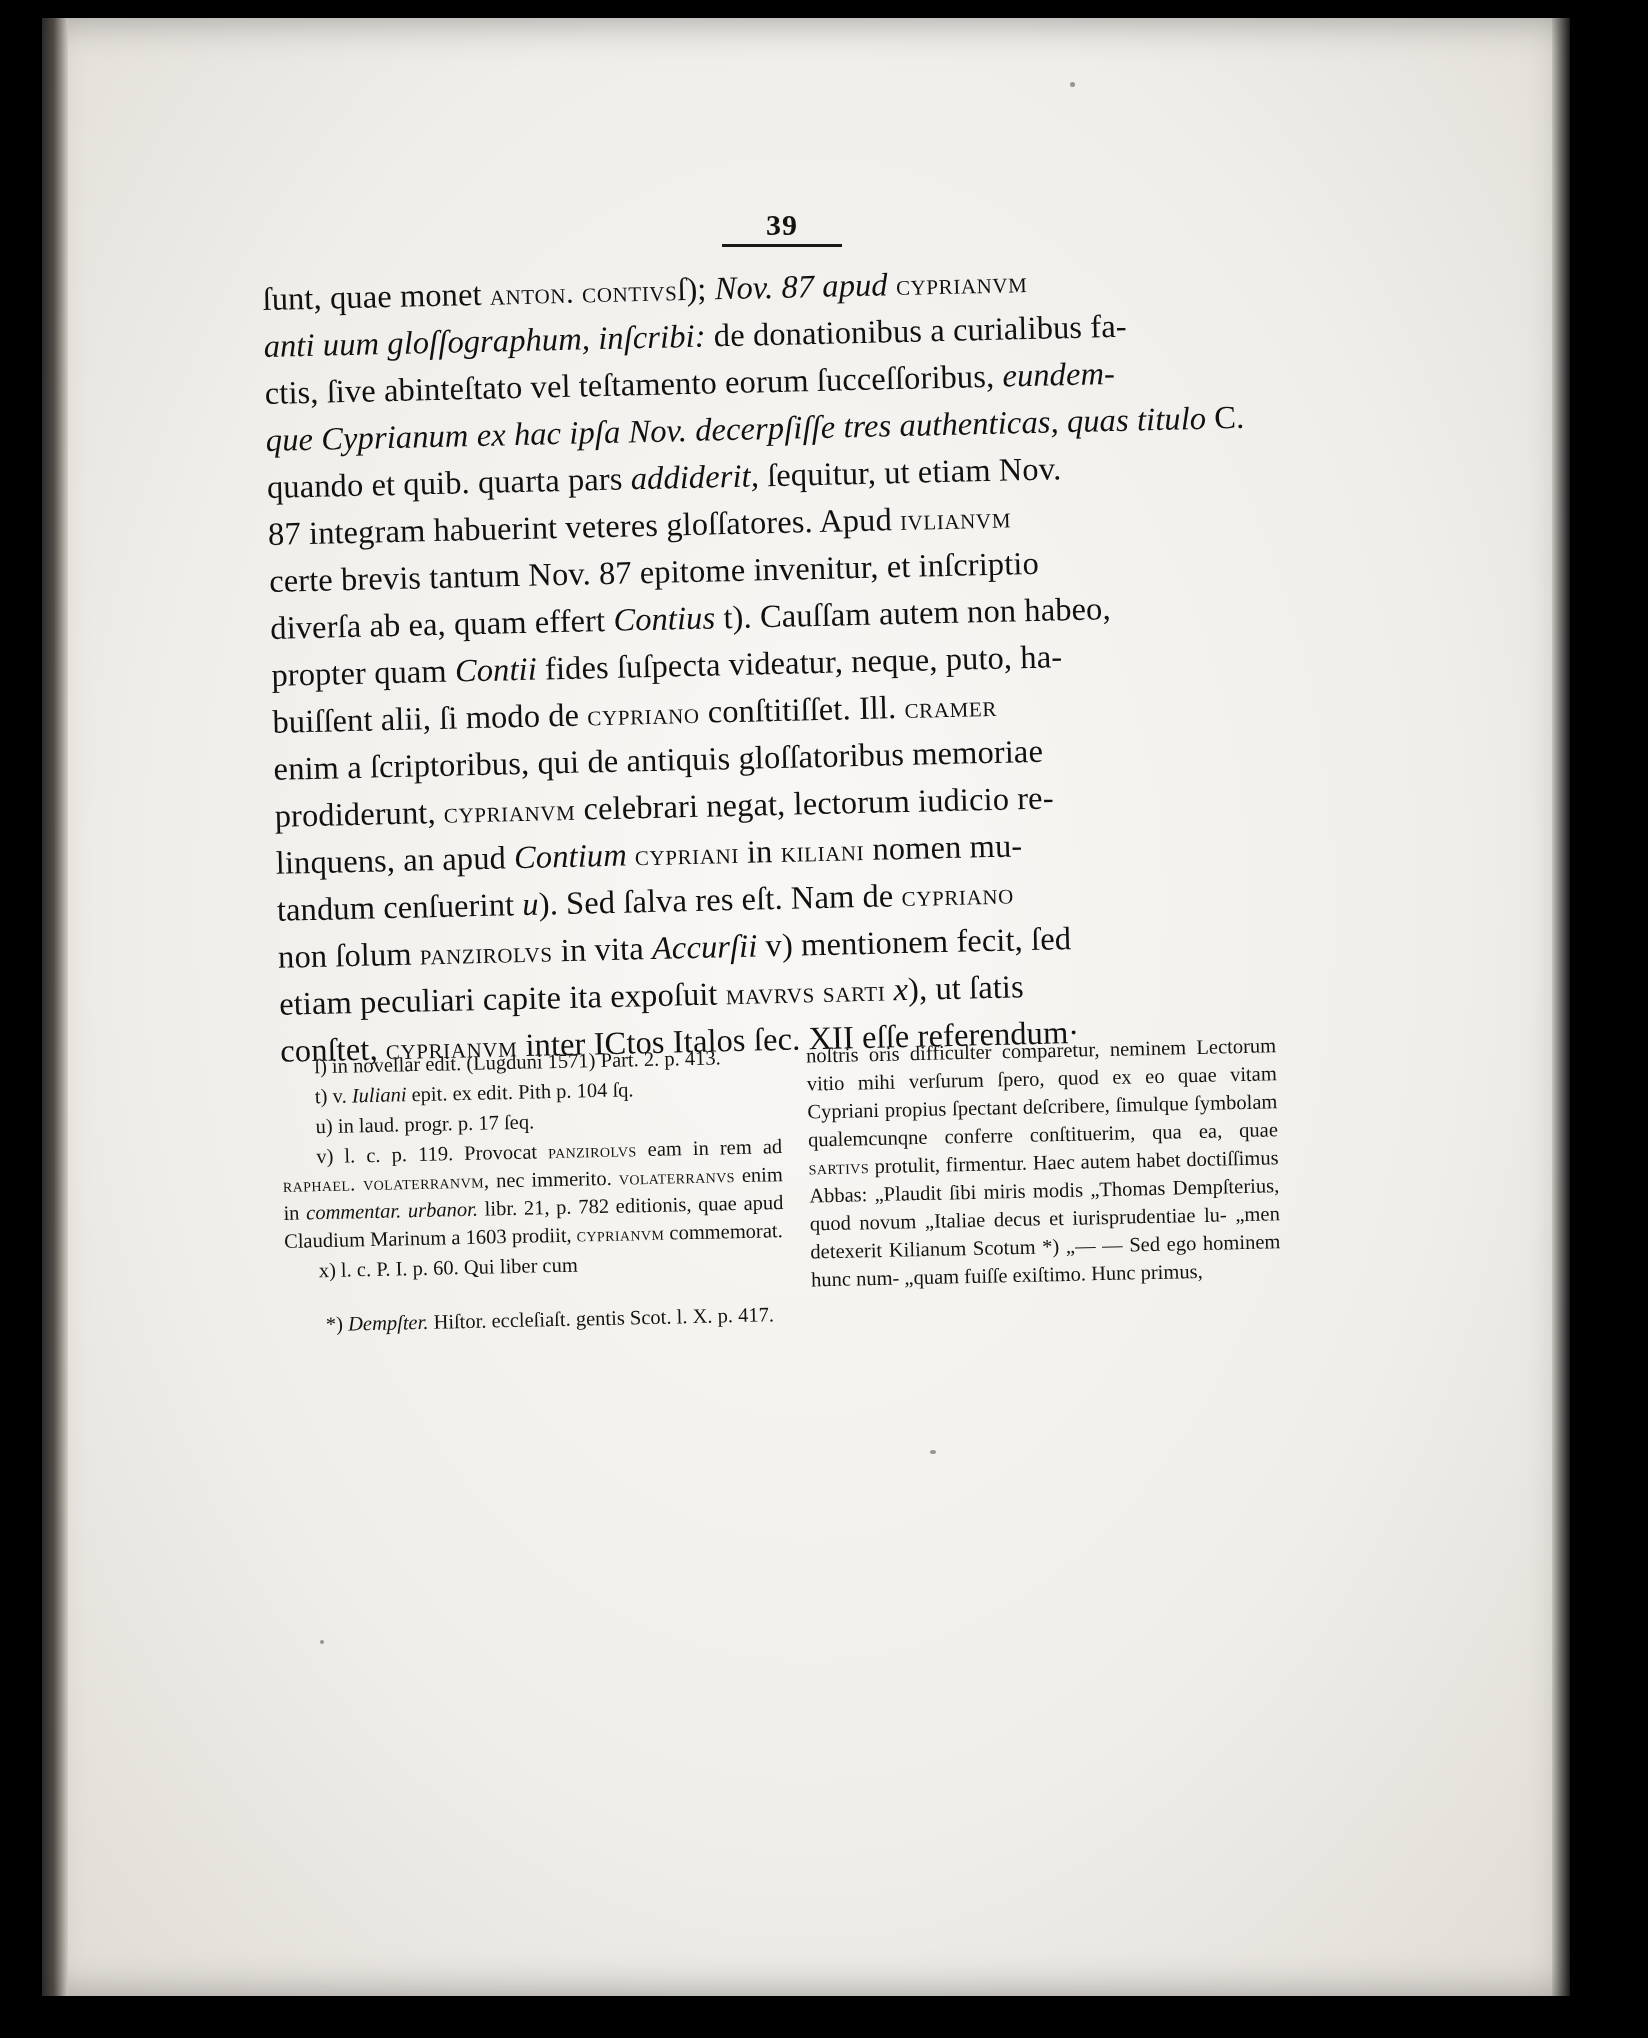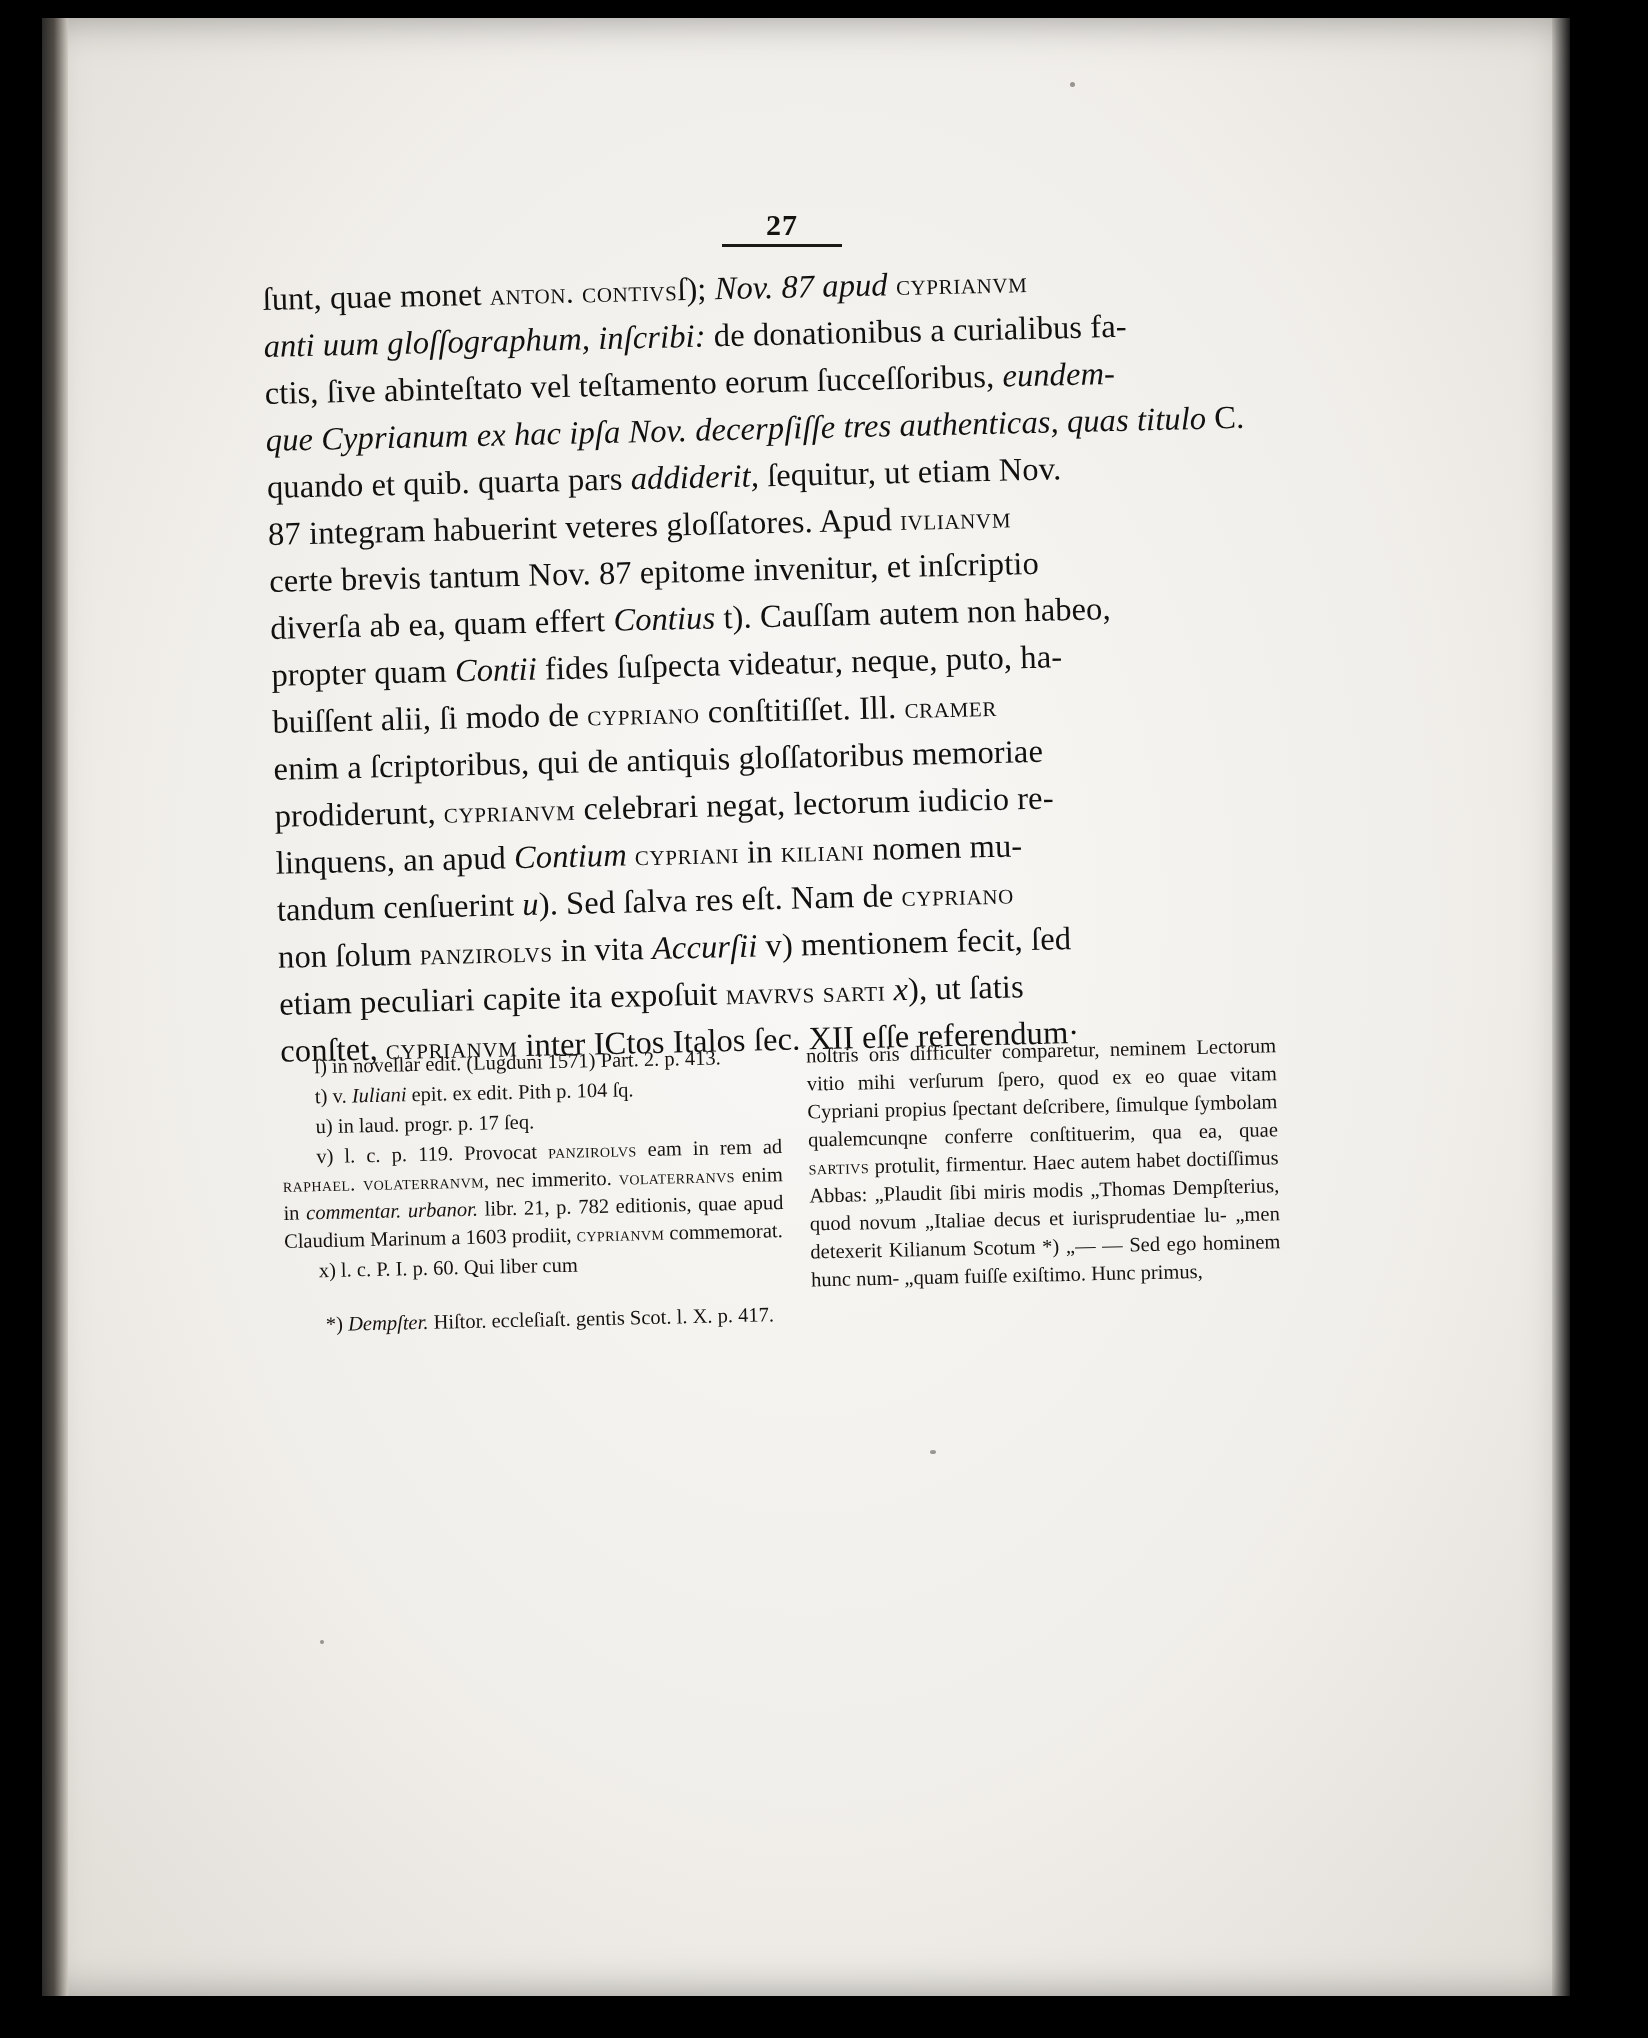--- a/index.html
+++ b/index.html
@@ -160,21 +160,21 @@
 </style>
 </head>
 <body>
 
 <div id="scan">
 
   <div id="page">
     <div class="content">
 
       <div class="pagenum-wrap">
-        <div class="pagenum">27</div>
+        <div class="pagenum">39</div>
         <div class="pagenum-rule"></div>
       </div>
 
       <div class="body-block" id="body-block">
           <div class="line"><span>ſunt, quae monet </span><span class="sc">anton. contivs</span><span>ſ); </span><span class="it">Nov. 87 apud </span><span class="sc">cyprianvm</span></div>
           <div class="line"><span class="it">anti uum gloſſographum, inſcribi:</span><span> de donationibus a curialibus fa-</span></div>
           <div class="line"><span>ctis, ſive abinteſtato vel teſtamento eorum ſucceſſoribus, </span><span class="it">eundem-</span></div>
           <div class="line"><span class="it">que Cyprianum ex hac ipſa Nov. decerpſiſſe tres authenticas, quas titulo</span><span> C.</span></div>
           <div class="line"><span>quando et quib. quarta pars </span><span class="it">addiderit,</span><span> ſequitur, ut etiam Nov.</span></div>
           <div class="line"><span>87 integram habuerint veteres gloſſatores.    Apud </span><span class="sc">ivlianvm</span></div>

